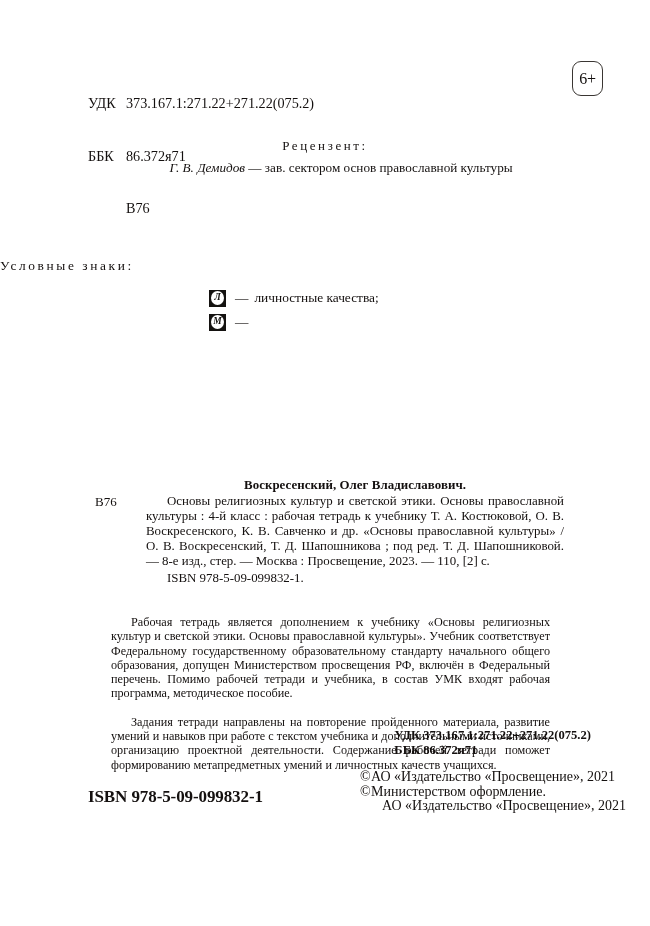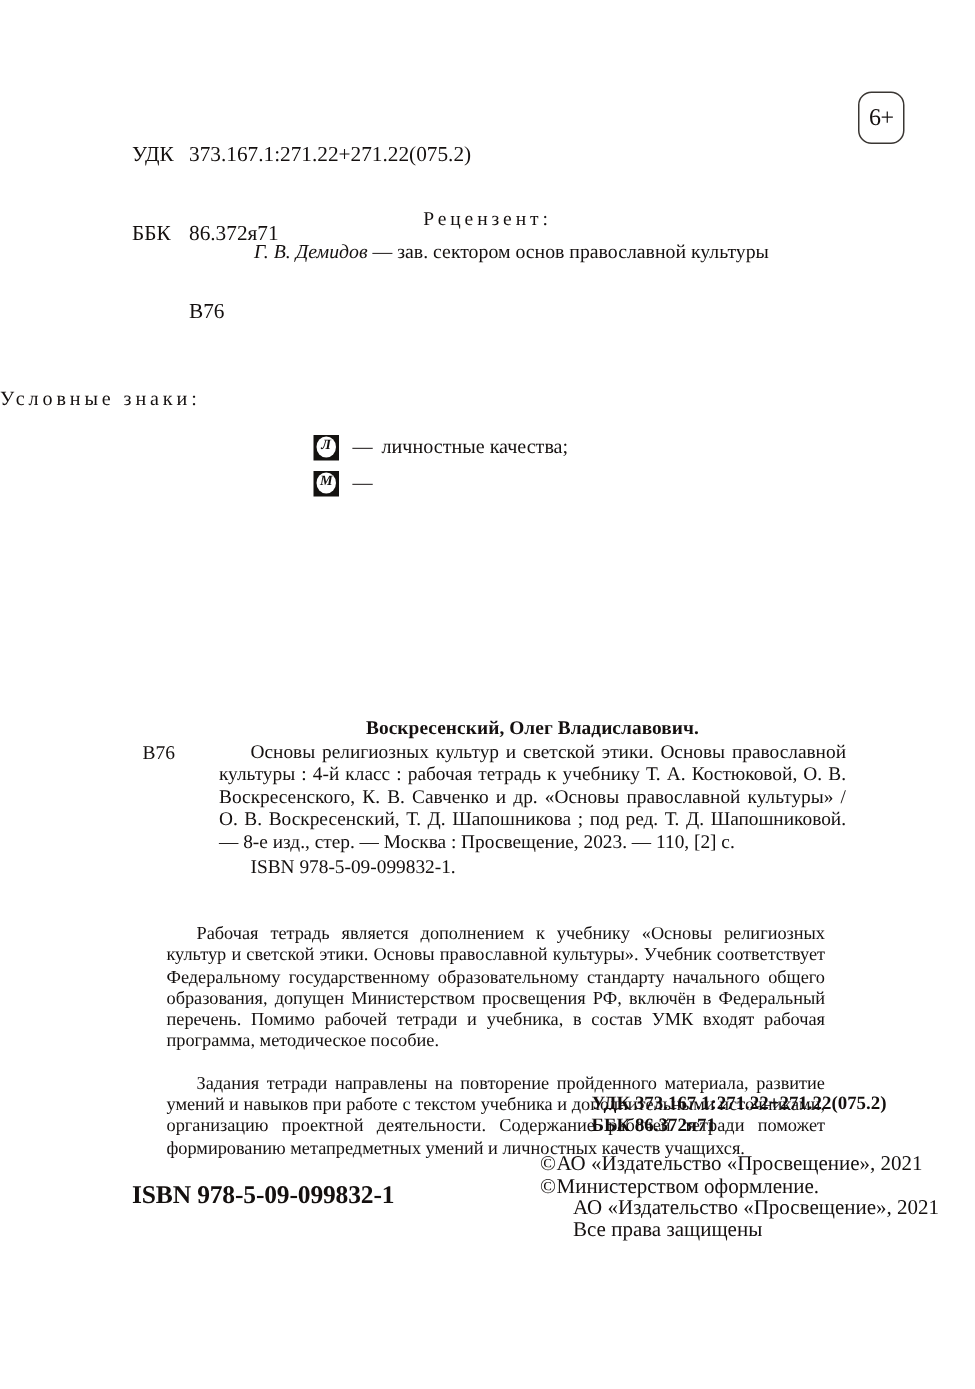--- a/index.html
+++ b/index.html
@@ -281,16 +281,15 @@
     <span>УДК 373.167.1:271.22+271.22(075.2)</span>
     <span>ББК 86.372я71</span>
   </div>
 
   <div class="footer-isbn">ISBN 978-5-09-099832-1</div>
 
   <div class="footer-copy">
     <span class="copy-line"><span class="copy-sym">©</span><span>АО «Издательство «Просвещение», 2021</span></span>
     <span class="copy-line"><span class="copy-sym">©</span><span>Министерством оформление.</span></span>
     <span class="copy-line indented"><span>АО «Издательство «Просвещение», 2021</span></span>
-    <span class="copy-line indented"><span>Все права защищены</span></span>
   </div>
 
 </div>
 
 </body></html>

